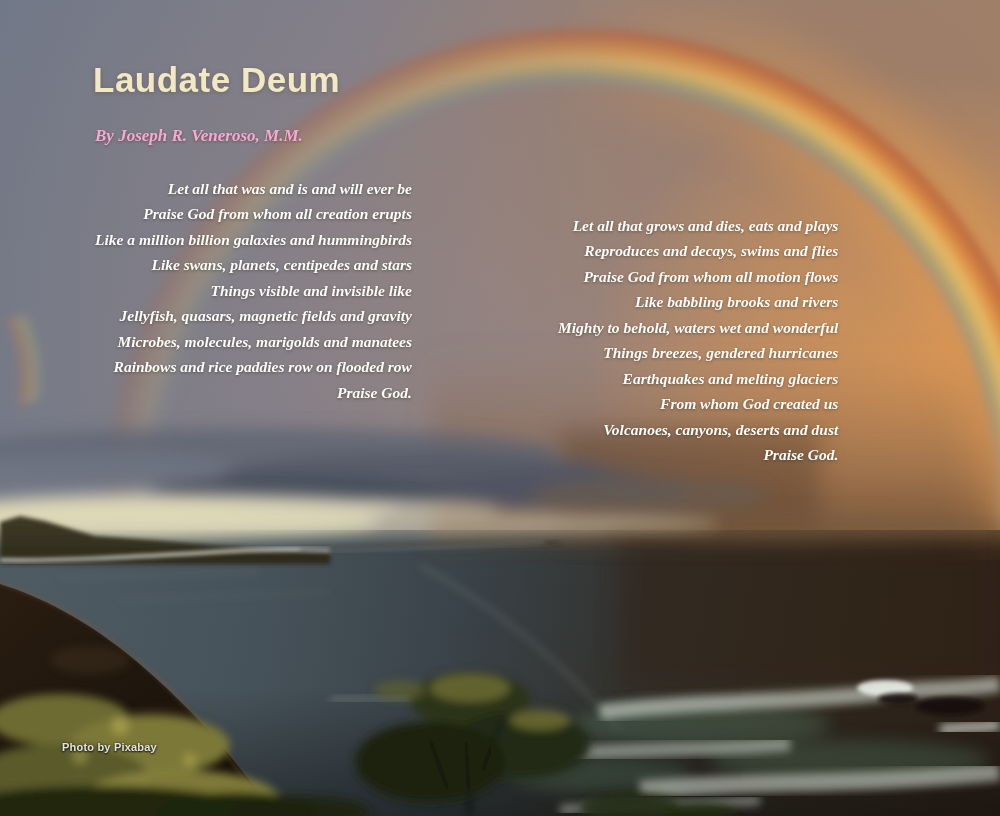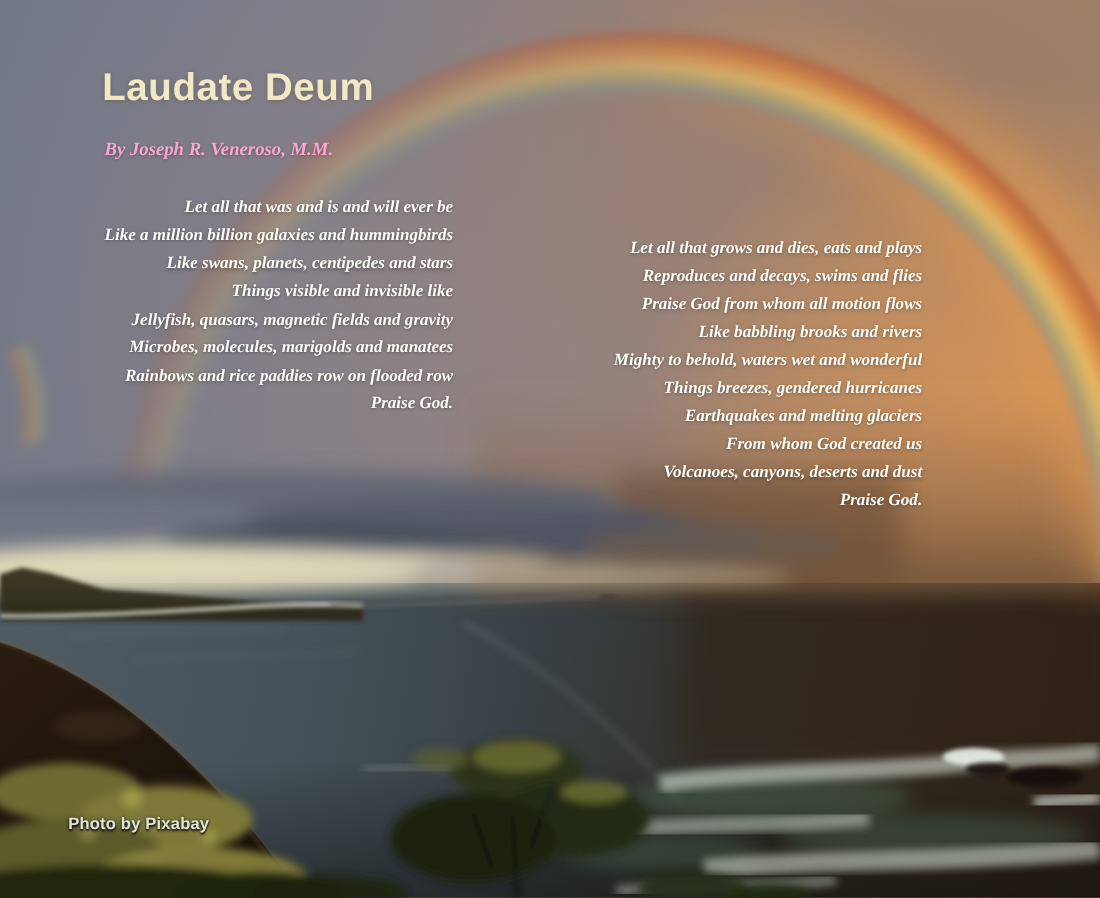--- a/index.html
+++ b/index.html
@@ -24,21 +24,21 @@
          font-size:35px;letter-spacing:.5px;color:#f2e8c4;
          text-shadow:0 1px 4px rgba(70,60,45,.35);}
   #byline{left:95px;top:126px;font-style:italic;font-weight:700;font-size:17px;color:#f9a8d4;
           text-shadow:0 1px 3px rgba(40,30,20,.4);}
   .poem-col{position:absolute;top:176px;z-index:10;font-style:italic;font-weight:700;
             font-size:15.5px;line-height:25.45px;color:#fdfdfa;
             text-shadow:0 1px 3px rgba(40,30,20,.45);white-space:nowrap;text-align:right;}
   #col-left{left:95px;}
   #col-right{left:558px;margin-top:37px;}
   #credit{left:62px;top:741px;font-family:"Liberation Sans",sans-serif;font-weight:bold;
-          font-size:15px;letter-spacing:.2px;color:#e3e4de;
+          font-size:11px;letter-spacing:.2px;color:#e3e4de;
           text-shadow:0 1px 2px rgba(0,0,0,.9),0 0 3px rgba(0,0,0,.6);}
 </style>
 </head>
 <body>
 
 <div id="page">
   <div id="sky"></div>
   <div id="sea"></div>
 
   <svg id="scene" width="1000" height="816" viewBox="0 0 1000 816">
@@ -203,20 +203,21 @@
       <path d="M470,816 L466,742 M482,772 L502,718 M448,790 L430,740" stroke="#10130a" stroke-width="3" opacity="0.85"></path>
       <ellipse cx="630" cy="808" rx="50" ry="16" fill="#232c14" opacity="0.9"></ellipse>
       <ellipse cx="700" cy="813" rx="36" ry="10" fill="#202912" opacity="0.85"></ellipse>
     </g>
   </svg>
 
   <div class="txt" id="title">Laudate Deum</div>
   <div class="txt" id="byline">By Joseph R. Veneroso, M.M.</div>
   <div class="poem-col" id="col-left">
       <div>Let all that was and is and will ever be</div>
+      <div>Praise God from whom all creation erupts</div>
       <div>Like a million billion galaxies and hummingbirds</div>
       <div>Like swans, planets, centipedes and stars</div>
       <div>Things visible and invisible like</div>
       <div>Jellyfish, quasars, magnetic fields and gravity</div>
       <div>Microbes, molecules, marigolds and manatees</div>
       <div>Rainbows and rice paddies row on flooded row</div>
       <div>Praise God.</div>
     </div>
   <div class="poem-col" id="col-right">
       <div>Let all that grows and dies, eats and plays</div>

